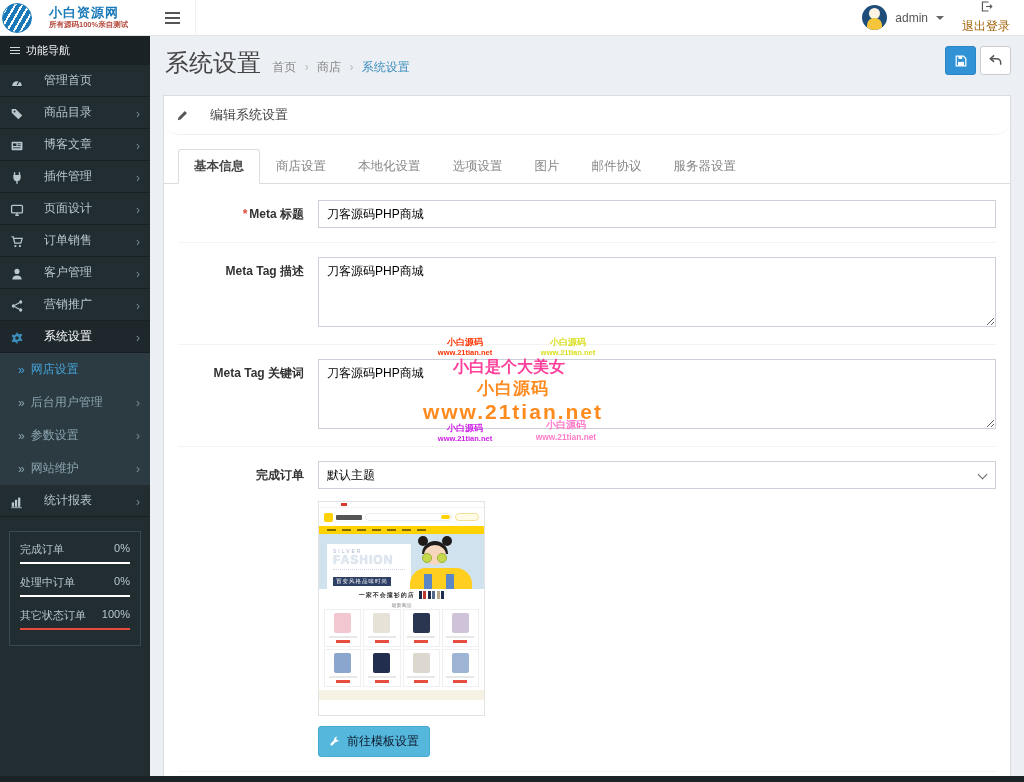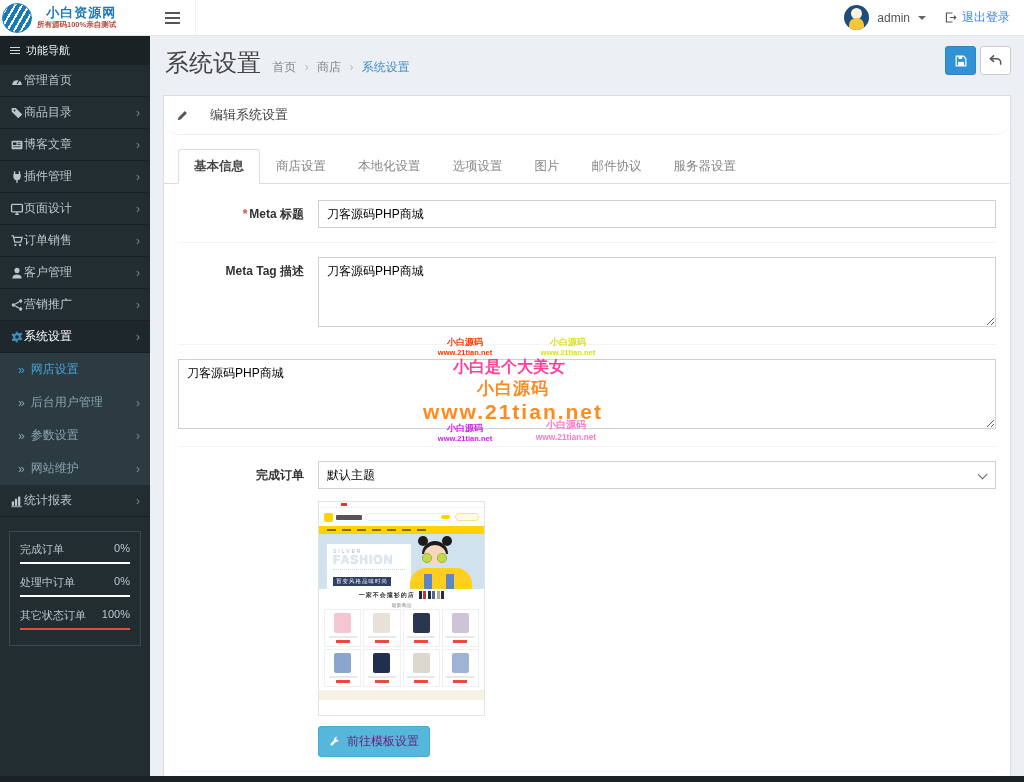--- a/index.html
+++ b/index.html
@@ -5,43 +5,43 @@
   * { box-sizing: border-box; }
   html,body { margin:0; padding:0; }
   body {
     width:1024px; height:782px; position:relative; overflow:hidden;
     background:#ecf0f5; font-family:"Liberation Sans","DejaVu Sans",sans-serif;
     font-size:12px; color:#444;
   }
   
   .topbar { position:absolute; top:0; left:0; right:0; height:36px; background:#fff;
             border-bottom:1px solid #e6e6e6; display:flex; align-items:stretch; z-index:30; }
-  .logo { width:150px; display:flex; align-items:center; gap:5px; padding:2px 4px 2px 2px;text-align:right; }
+  .logo { width:150px; display:flex; align-items:center; gap:17px; padding:2px 4px 2px 2px; }
   .globe { width:30px; height:30px; border-radius:50%; flex:0 0 auto;
            background:repeating-linear-gradient(120deg,#1a79b8 0 4px,#ffffff 4px 6px);
            border:1px solid #1a79b8; }
   .logo-text { line-height:1.1; }
   .logo-title { font-size:13px; font-weight:bold; color:#1a79b8; letter-spacing:1px; }
   .logo-sub { font-size:7.5px; color:#b5483c; font-weight:bold; }
   .hamburger { width:46px; display:flex; flex-direction:column; justify-content:center;
                align-items:center; gap:3px; border-right:1px solid #f0f0f0; cursor:pointer; background:#fff; border-top:0; border-bottom:0; border-left:0;}
   .hamburger i { display:block; width:15px; height:2px; background:#555; }
   .topbar-right { margin-left:auto; display:flex; gap:18px; padding-right:14px; }
   .userbox { display:flex; align-items:center; gap:8px; cursor:pointer; }
   .avatar { width:25px; height:25px; border-radius:50%; background:#1f4d7a; position:relative; overflow:hidden; }
   .avatar .head { position:absolute; left:7px; top:3px; width:11px; height:11px; border-radius:50%; background:#fdf3e3; }
   .avatar .body { position:absolute; left:5px; top:13px; width:15px; height:12px; border-radius:7px 7px 0 0; background:#f5c63c; }
   .username { font-size:12px; color:#555; }
   .caret { width:0; height:0; border-left:4px solid transparent; border-right:4px solid transparent; border-top:4px solid #666; display:inline-block; }
-  .logout { display:flex; align-items:center; gap:5px; color:#3b82f6; cursor:pointer; }
+  .logout { display:flex; align-items:center; gap:5px; color:#a16207; cursor:pointer;flex-direction:column; }
   
   .sidebar { position:absolute; top:36px; left:0; width:150px; bottom:0; background:#222d32; z-index:20; }
   .nav-header { background:#1a2226; color:#eef3f5; font-size:11px; padding:7px 10px; display:flex; align-items:center; gap:6px; }
   .nav-header .bars i { display:block; width:10px; height:1.5px; background:#cfd8dc; margin:1.5px 0; }
-  .sitem { display:flex; align-items:center; gap:0; padding:7px 10px; color:#b8c7ce; font-size:12px;
+  .sitem { display:flex; align-items:flex-end; gap:20px; padding:7px 10px; color:#b8c7ce; font-size:12px;
            border-bottom:1px solid rgba(0,0,0,0.25); cursor:pointer; }
   .sitem svg { flex:0 0 auto; }
   .sitem .slabel { flex:1; }
   .sarrow { color:#7a8c94; font-size:12px; }
   .sitem.active { background:#1e282c; color:#fff; }
   .sitem.active svg { color:#3c8dbc; }
   .submenu { background:#2c3b41; }
   .subitem { display:flex; align-items:center; gap:6px; padding:8px 10px 8px 18px; color:#8aa4af; font-size:12px;
              cursor:pointer; }
   .subitem .slabel { flex:1; }
@@ -76,21 +76,21 @@
   .lbl { width:140px; flex:0 0 auto; text-align:right; padding:6px 14px 0 0; font-weight:bold; font-size:12px; color:#333; }
   .req { color:#dd4b39; margin-right:2px; }
   .ctl { flex:1; min-width:0; }
   .inp, .ta, .sel { width:100%; border:1px solid #ccd0d9; background:#fff; font-size:12px; color:#000000;
                     font-family:"Liberation Sans","DejaVu Sans",sans-serif; }
   .inp { height:28px; padding:4px 8px; }
   .ta { height:70px; padding:5px 8px; resize:vertical; }
   .sel { height:28px; display:flex; align-items:center; padding:0 24px 0 8px; position:relative; cursor:pointer; }
   .chev { position:absolute; right:9px; top:9px; width:7px; height:7px; border-right:1.6px solid #666; border-bottom:1.6px solid #666; transform:rotate(45deg); }
   .btn-template { margin-top:10px; display:inline-flex; align-items:center; gap:6px; background:#54b7db; border:1px solid #46a9ce;
-                  color:#701a75; font-size:12px; padding:6px 10px; border-radius:3px; cursor:pointer; }
+                  color:#0f172a; font-size:12px; padding:6px 10px; border-radius:3px; cursor:pointer; }
   
   .tp { width:167px; height:215px; border:1px solid #e3e3e3; background:#fff; margin-top:12px; position:relative; overflow:hidden; }
   .tp-top { height:6px; border-bottom:1px solid #f3f3f3; position:relative; }
   .tp-flag { position:absolute; left:22px; top:1px; width:6px; height:3px; background:#d93a2b; }
   .tp-head { height:18px; display:flex; align-items:center; gap:3px; padding:0 5px; }
   .tp-logo { width:9px; height:9px; background:#ffd200; border-radius:2px; }
   .tp-logotext { width:26px; height:5px; background:#555; border-radius:1px; }
   .tp-search { flex:1; height:8px; border:1px solid #eee; border-radius:4px; position:relative; }
   .tp-search i { position:absolute; right:1px; top:1px; width:9px; height:4px; background:#ffd200; border-radius:2px; }
   .tp-cart { width:24px; height:8px; border:1px solid #f3e09a; background:#fffbe6; border-radius:4px; }
@@ -364,20 +364,21 @@
     <div class="form">
       <div class="frow">
         <div class="lbl"><span class="req">*</span><span>Meta 标题</span></div>
         <div class="ctl"><input class="inp" type="text" value="刀客源码PHP商城" style=""></div>
       </div>
       <div class="frow">
         <div class="lbl">Meta Tag 描述</div>
         <div class="ctl"><textarea class="ta" style="">刀客源码PHP商城</textarea></div>
       </div>
       <div class="frow">
+        <div class="lbl">Meta Tag 关键词</div>
         <div class="ctl"><textarea class="ta" style="">刀客源码PHP商城</textarea></div>
       </div>
       <div class="frow">
         <div class="lbl">完成订单</div>
         <div class="ctl">
           <div class="sel">
             <span>默认主题</span>
             <span class="chev"></span>
           </div>
 

